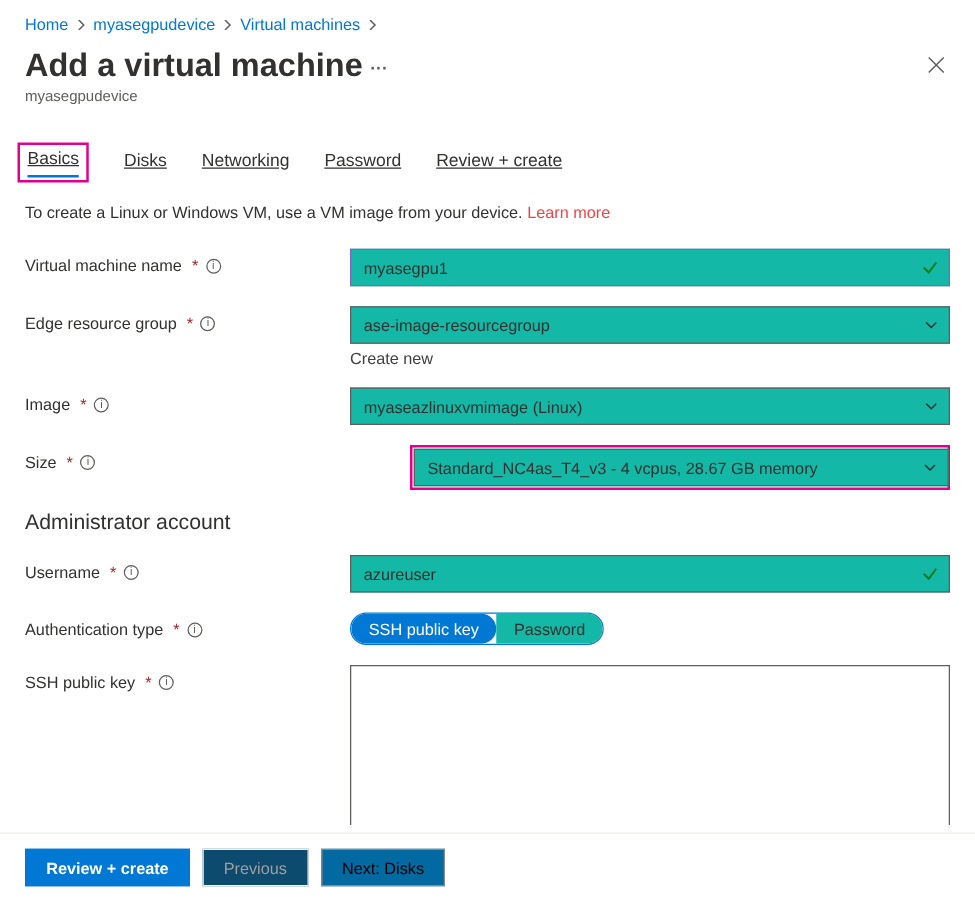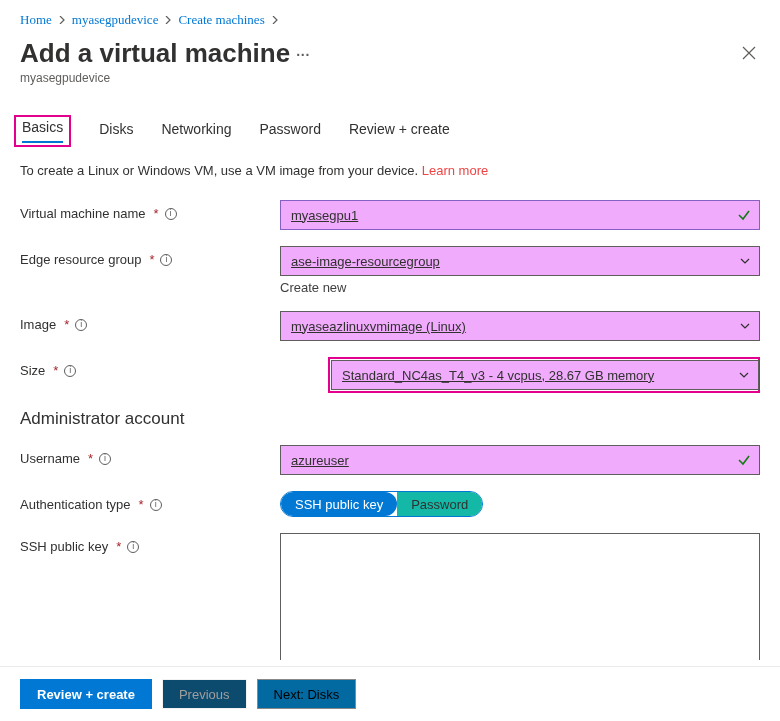--- a/index.html
+++ b/index.html
@@ -9,34 +9,34 @@
       color: #323130;
       background: #fff;
       width: 780px;
       height: 721px;
       position: relative;
       overflow: hidden;
     }
     .container { padding: 8px 20px 0 20px; height: 660px; overflow: hidden; }
 
     
-    .breadcrumb { display: flex; align-items: center; gap: 4px; font-size: 13px; padding: 4px 0 10px 0; font-family: Liberation Serif, serif; }
+    .breadcrumb { display: flex; align-items: center; gap: 4px; font-size: 13px; padding: 4px 0 10px 0; }
     .breadcrumb a { color: #0078d4; text-decoration: none; cursor: pointer; }
     .breadcrumb .sep { color: #605e5c; width: 12px; height: 12px; display: inline-flex; align-items: center; justify-content: center; }
 
     
     .header-row { display: flex; align-items: flex-start; justify-content: space-between; }
     .page-title { font-size: 26px; font-weight: 600; color: #323130; }
     .page-title .more { font-size: 14px; color: #605e5c; margin-left: 6px; vertical-align: middle; cursor: pointer;}
     .subtitle { font-size: 12px; color: #605e5c; margin-top: 2px; }
     .close-icon { width: 14px; height: 14px; cursor: pointer; color: #605e5c; margin-top: 8px; margin-right: 4px;}
 
     
     .tabs { display: flex; gap: 28px; margin-top: 30px; border-bottom: 0; padding-left: 2px;}
-    .tab { font-size: 14px; color: #323130; padding: 6px 0 10px 0; cursor: pointer; position: relative; }
+    .tab { font-size: 14px; color: #323130; padding: 6px 0 10px 0; cursor: pointer; position: relative; text-decoration: underline; }
     .tab.active { font-weight: 400; }
     .tab.active::after {
       content: ""; position: absolute; left: 0; right: 0; bottom: 2px;
       height: 2px; background: #0078d4;
     }
     .tab-highlight {
       border: 2px solid #e3008c; padding: 2px 6px 0 6px; margin-left:-8px;
       display: inline-block;
     }
 
@@ -51,22 +51,22 @@
     .label-col { width: 260px; padding-top: 6px; font-size: 13px; display: flex; align-items: center; gap: 6px;}
     .required { color: #a4262c; margin-left: 2px; }
     .info-icon {
       width: 12px; height: 12px; border: 1px solid #605e5c; border-radius: 50%;
       display: inline-flex; align-items: center; justify-content: center;
       font-size: 9px; color: #605e5c; cursor: pointer; line-height: 1;
     }
     .field-col { flex: 1; }
     .select-box, .text-input {
       width: 100%; height: 30px; border: 1px solid #605e5c;
-      padding: 0 44px 0 10px; font-size: 13px; background: #f0abfc;
-      position: relative; display: flex; align-items: center; cursor: pointer; text-decoration: underline;
+      padding: 0 44px 0 10px; font-size: 13px; background: #14b8a6;
+      position: relative; display: flex; align-items: center; cursor: pointer;
     }
     .text-input { cursor: text; }
     .select-box .chevron {
       position: absolute; right: 8px; top: 50%; transform: translateY(-50%);
     }
     .input-valid { border: 1px solid #8661c5; }
     .valid-check {
       position: absolute; right: 8px; top: 50%; transform: translateY(-50%);
       color: #107c10;
     }
@@ -118,21 +118,21 @@
         <svg width="8" height="8" viewBox="0 0 8 8">
           <path d="M2 0 L6 4 L2 8" fill="none" stroke="#605e5c" stroke-width="1.2"></path>
         </svg>
       </span>
     <a>myasegpudevice</a>
     <span class="sep">
         <svg width="8" height="8" viewBox="0 0 8 8">
           <path d="M2 0 L6 4 L2 8" fill="none" stroke="#605e5c" stroke-width="1.2"></path>
         </svg>
       </span>
-    <a>Create machines</a>
+    <a>Virtual machines</a>
     <span class="sep">
         <svg width="8" height="8" viewBox="0 0 8 8">
           <path d="M2 0 L6 4 L2 8" fill="none" stroke="#605e5c" stroke-width="1.2"></path>
         </svg>
       </span>
   </nav>
 
   <div class="header-row">
     <div>
       <h1 class="page-title">

